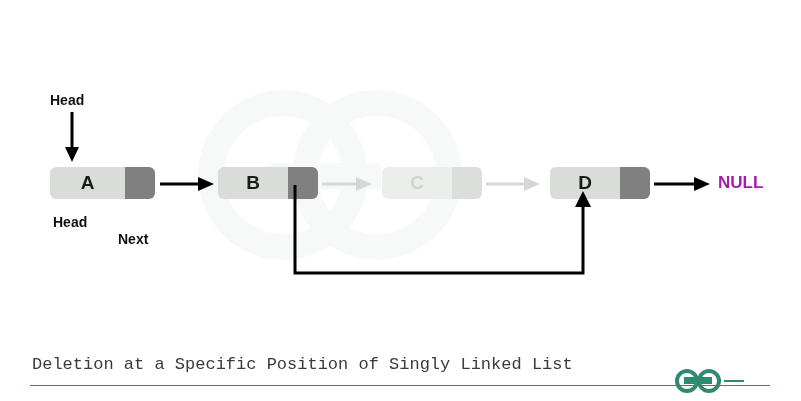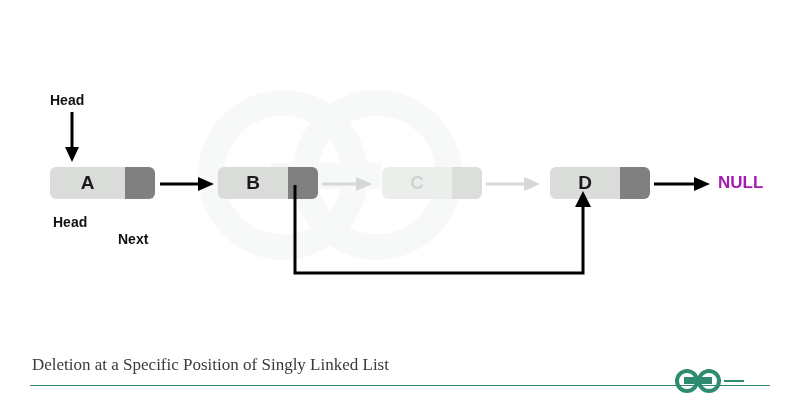--- a/index.html
+++ b/index.html
@@ -39,21 +39,21 @@
     position:absolute;font-size:14px;font-weight:bold;color:#111;
     white-space:nowrap;
   }
   .null-label{
     position:absolute;font-size:17px;font-weight:bold;color:#a21caf;
   }
 
   .caption{
     position:absolute;left:32px;top:355px;
     font-size:17px;color:#3a3a3a;
-    font-family:Liberation Serif, serif;
+    font-family:Liberation Mono, monospace;
     text-align:center;
   }
   .rule{
     position:absolute;left:30px;top:385px;width:740px;height:1px;background:#2e8b6f;
   }
   .gg-logo{position:absolute;left:672px;top:368px;}
 </style>
 </head>
 <body>
 

